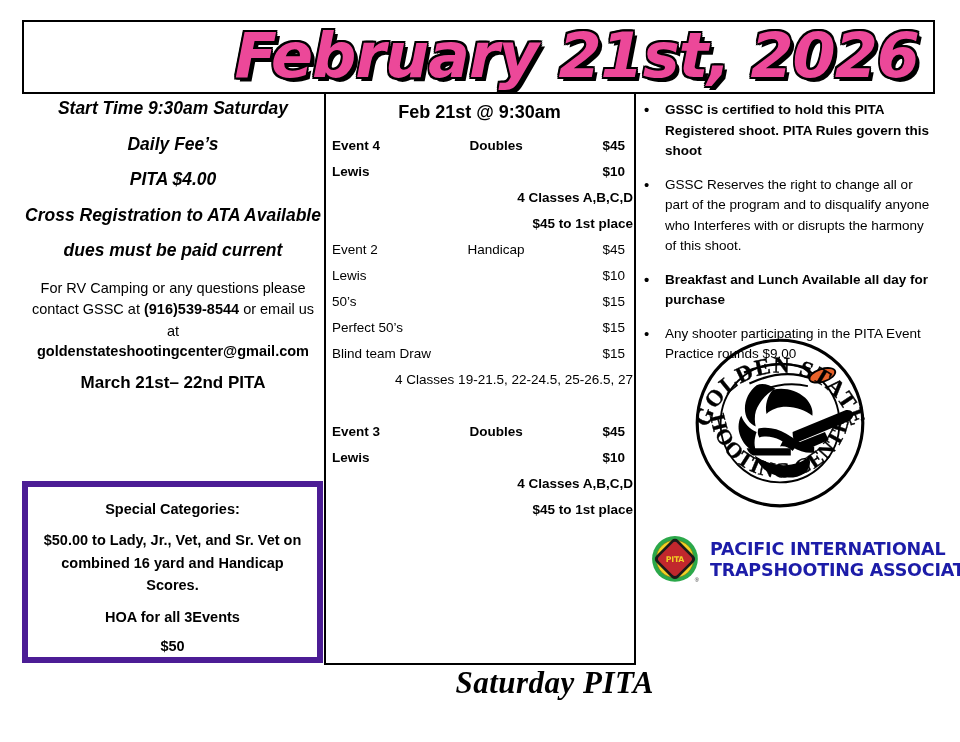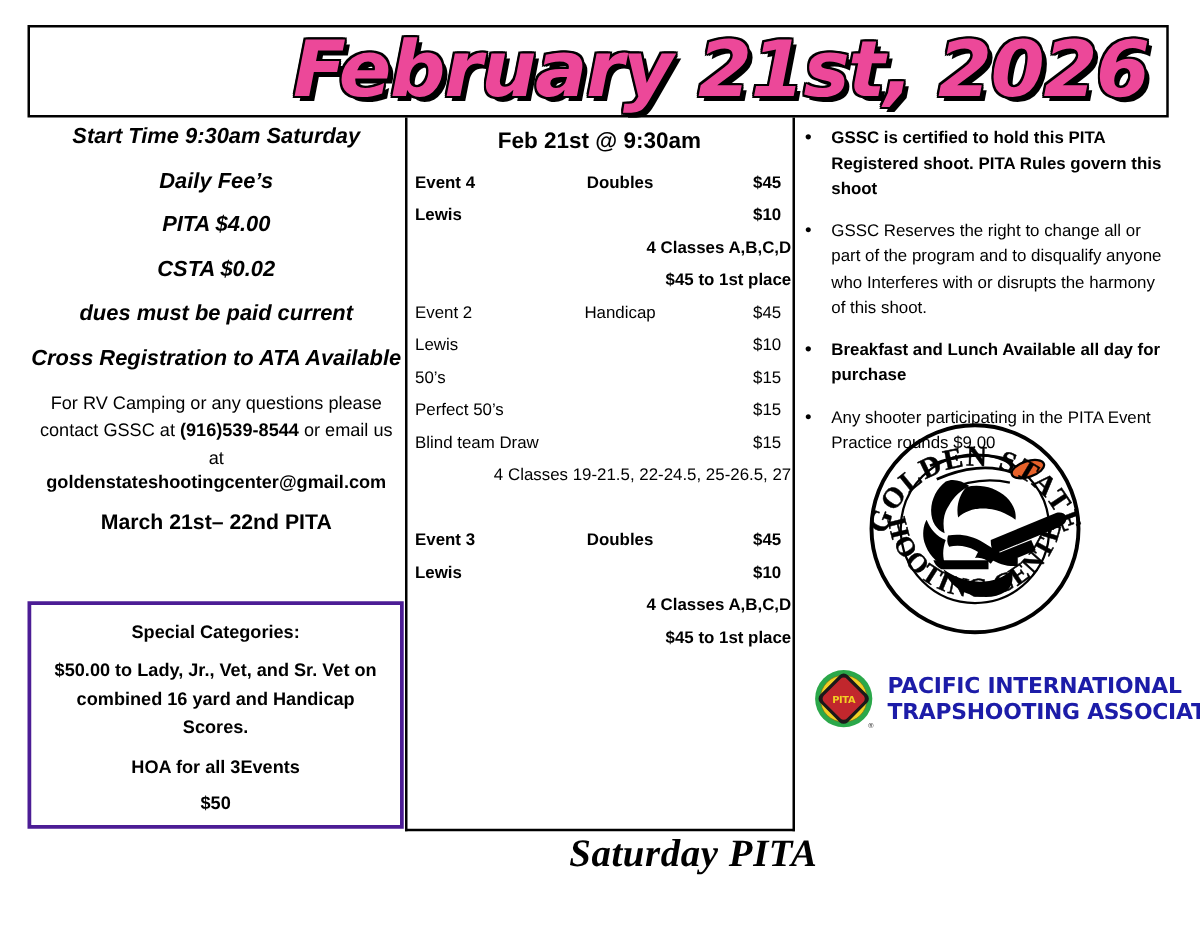--- a/index.html
+++ b/index.html
@@ -97,21 +97,21 @@
     margin-top: 14px;
   }
 
   
   #special-box {
     position: absolute;
     left: 22px;
     top: 481px;
     width: 301px;
     height: 182px;
-    border: 3px solid #4c1d95;
+    border: 6px solid #4c1d95;
     box-sizing: border-box;
     background: #fff;
   }
   #special-inner {
     padding: 11px 14px 0 14px;
     text-align: center;
     font-size: 14.5px;
     font-weight: 700;
     line-height: 1.55;
   }
@@ -231,23 +231,22 @@
 </div>
 
 <div class="vrule" id="rule-center-left"></div>
 <div class="vrule" id="rule-center-right"></div>
 <div id="rule-center-bottom"></div>
 
 <div id="left-col">
   <div class="lead-line">Start Time 9:30am Saturday</div>
   <div class="lead-line">Daily Fee’s</div>
   <div class="lead-line">PITA $4.00</div>
-  <div class="lead-line">CSTA $0.02</div>
+  <div class="lead-line">Cross Registration to ATA Available</div>
   <div class="lead-line">dues must be paid current</div>
-  <div class="lead-line">Cross Registration to ATA Available</div>
   <div class="contact-block">
     <span>For RV Camping or any questions please contact GSSC at </span><b>(916)539-8544</b><span> or email us at</span>
   </div>
   <div class="email-line">goldenstateshootingcenter@gmail.com</div>
   <div class="march-line">March  21st– 22nd PITA</div>
 </div>
 
 <div id="special-box">
   <div id="special-inner">
     <div class="sp-title">Special Categories:</div>

